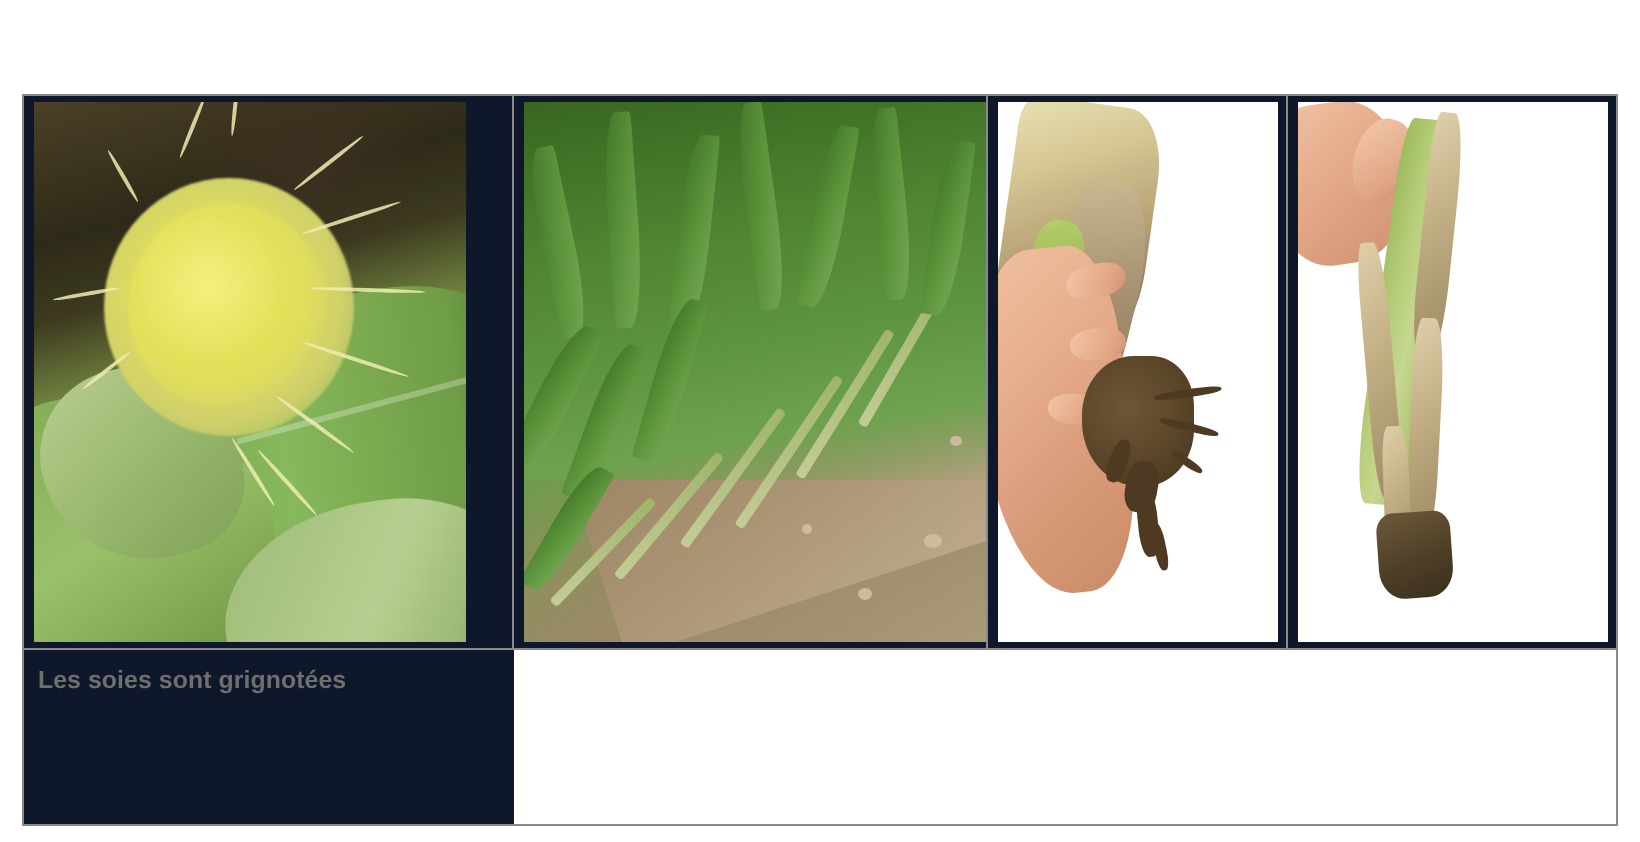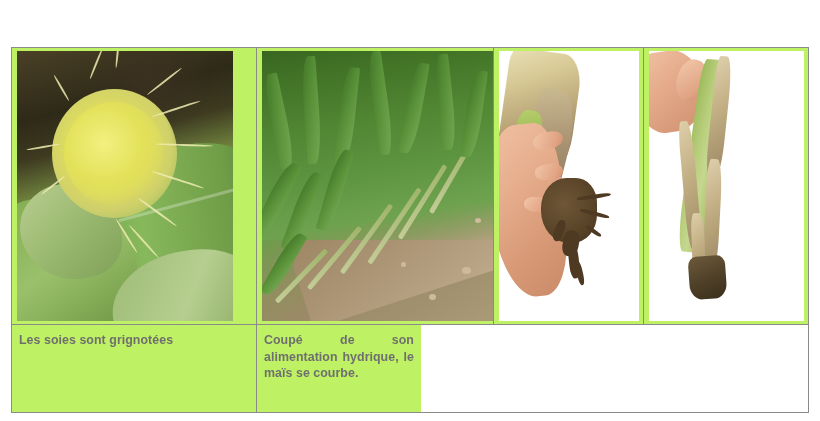--- a/index.html
+++ b/index.html
@@ -57,21 +57,21 @@
   .row {
     display: flex;
     width: 100%;
   }
   .row-images { height: 276px; }
   .row-captions { height: 88px; border-top: 1px solid #8a8a8a; }
 
   .cell {
     position: relative;
     border-right: 1px solid #8a8a8a;
-    background: #bef264;
+    background: #0f172a;
     overflow: hidden;
   }
   .cell:last-child { border-right: none; }
 
   
   .col-1 { width: 245px; }
   .col-2 { width: 237px; }
   .col-3 { width: 150px; }
   .col-4 { width: 164px; }
 
@@ -339,19 +339,16 @@
           <div class="base-dark"></div>
         </div>
       </div>
 
     </div>
 
     <div class="row row-captions">
       <div class="cell col-1 caption-cell">
         <div class="caption-text">Les soies sont grignotées</div>
       </div>
-      <div class="cell col-4 caption-cell">
-        <div class="caption-text caption-justify">Coupé de son alimentation hydrique, le maïs se courbe.</div>
-      </div>
     </div>
 
   </div>
 </div>
 
 </body></html>

